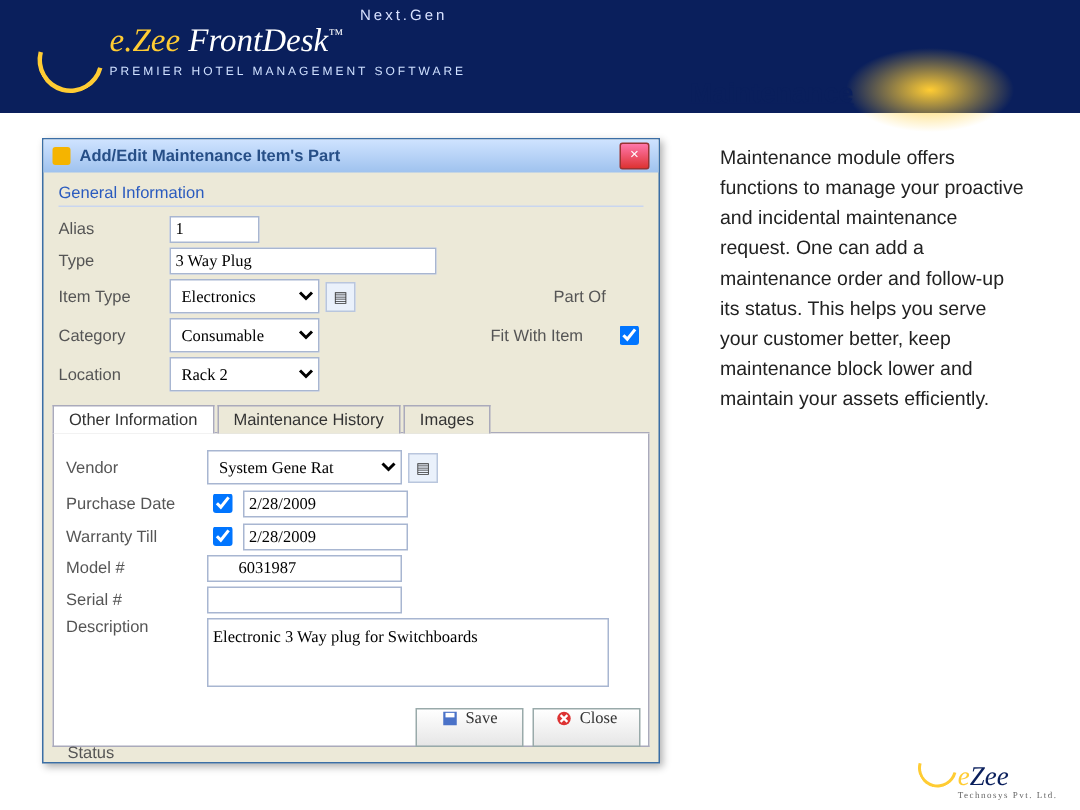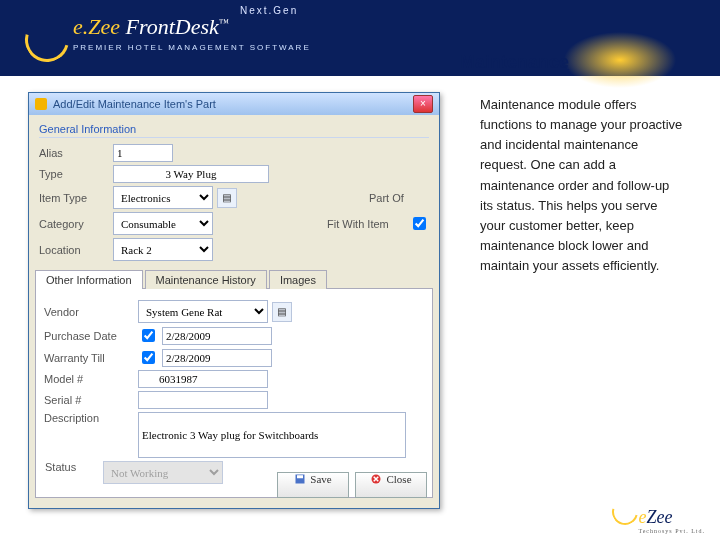--- a/index.html
+++ b/index.html
@@ -22,36 +22,36 @@
   
   .flogo{position:absolute;right:15px;bottom:6px;color:#0a1f5c;font-style:italic;font-family:Georgia,serif;font-size:18px}
   .flogo em{color:#ffcc33}
   .flogo small{display:block;font-size:6px;font-style:normal;color:#666;letter-spacing:1px;text-align:right}
   .flogomark{position:absolute;right:82px;bottom:15px;width:22px;height:22px;border:2px solid #ffcc33;border-right-color:transparent;border-top-color:transparent;border-radius:50%;transform:rotate(-30deg)}
 
   
   .win{position:absolute;left:28px;top:92px;width:410px;height:415px;background:#ece9d8;border:1px solid #3b6ea5;box-shadow:2px 2px 5px rgba(0,0,0,.3);font-family:Tahoma,Arial,sans-serif;font-size:11px;color:#333}
   .titlebar{height:22px;background:linear-gradient(180deg,#cfe3ff 0%,#9fc2ee 100%);display:flex;align-items:center;padding:0 6px;color:#274f87}
   .titlebar .ticon{width:12px;height:12px;background:#f5b400;border-radius:2px;margin-right:6px}
-  .titlebar .ttext{flex:1;font-weight:normal}
+  .titlebar .ttext{flex:1;font-weight:bold}
   .closex{width:18px;height:16px;background:linear-gradient(180deg,#f7a 0%,#d33 100%);color:#fff;font-size:10px;line-height:16px;text-align:center;border:1px solid #933;border-radius:2px;cursor:pointer}
   .grouptitle{color:#2a5bbf;padding:8px 10px 0 10px;font-weight:normal}
   .hr{margin:2px 10px 6px 10px;border:none;border-top:1px solid #c9d6ef}
   .formarea{padding:0 10px}
   .row{display:flex;align-items:center;margin:3px 0;gap:4px}
   .lbl{width:70px;color:#555}
   .txt,input[type=text],select{height:18px;border:1px solid #a8b6d1;background:#fff;font:11px Tahoma;padding:1px 3px;box-sizing:border-box}
   .sel{height:23px}
   .btnico{width:18px;height:18px;border:1px solid #b9c6dd;background:#eaf1fb;display:inline-flex;align-items:center;justify-content:center;font-size:10px;cursor:pointer}
   .tabs{display:flex;margin:8px 6px 0 6px;border-bottom:1px solid #aab;}
   .tab{padding:3px 10px;border:1px solid #aab;border-bottom:none;background:#ece9d8;margin-right:2px;position:relative;top:1px;cursor:pointer}
   .tab.active{background:#fff}
   .tabbody{background:#fff;margin:0 6px;border:1px solid #aab;border-top:none;padding:8px;height:192px;overflow:hidden}
-  .desc{width:268px;height:46px;border:1px solid #a8b6d1;background:#fff;font:11px Tahoma;padding:16px 3px;box-sizing:border-box;resize:none}
-  .statusrow{position:absolute;left:16px;bottom:24px;display:flex;gap:8px}
+  .desc{width:268px;height:46px;border:1px solid #a8b6d1;background:#fff;font:11px Tahoma;padding:6px 3px;box-sizing:border-box;resize:none}
+  .statusrow{position:absolute;left:16px;bottom:0;display:flex;align-items:center;gap:20px}
   .status-sel{background:#dadada;color:#777}
   .btnbar{position:absolute;right:12px;bottom:10px;display:flex;gap:6px}
   .wbtn{width:70px;height:24px;border:1px solid #9aa;background:linear-gradient(180deg,#fff,#e6e6e6);cursor:pointer;font:11px Tahoma;display:flex;justify-content:center;gap:4px}
   .wbtn svg{width:12px;height:12px}
   .chk{width:13px;height:13px}
 </style>
 </head>
 <body>
 <div class="stage">
 
@@ -83,21 +83,21 @@
     <div class="grouptitle">General Information</div>
     <hr class="hr">
 
     <div class="formarea">
       <div class="row">
         <div class="lbl">Alias</div>
         <input type="text" class="txt" style="width: 60px;" value="1">
       </div>
       <div class="row">
         <div class="lbl">Type</div>
-        <input type="text" class="txt" style="width: 156px; text-align: center;" value="3 Way Plug">
+        <input type="text" class="txt" style="width: 178px;" value="3 Way Plug">
       </div>
       <div class="row">
         <div class="lbl">Item Type</div>
         <select class="sel" style="width:100px"><option>Electronics</option></select>
         <span class="btnico">▤</span>
         <div style="flex:1"></div>
         <div class="lbl" style="width:60px">Part Of</div>
       </div>
       <div class="row">
         <div class="lbl">Category</div>
@@ -142,21 +142,20 @@
         <input type="text" class="txt" style="width: 130px;" value="">
       </div>
       <div class="row" style="align-items:flex-start">
         <div class="lbl" style="width:90px">Description</div>
         <textarea class="desc" style="">Electronic 3 Way plug for Switchboards</textarea>
       </div>
     </div>
 
     <div class="statusrow">
       <div class="lbl" style="width:50px">Status</div>
-      <select class="sel status-sel" style="width:120px" disabled=""><option>Not Working</option></select>
     </div>
 
     <div class="btnbar">
       <div class="wbtn">
         <svg viewBox="0 0 16 16">
             <rect x="2" y="2" width="12" height="12" fill="#4a72c8"></rect>
             <rect x="4" y="3" width="8" height="4" fill="#fff"></rect>
           </svg>
         <span>Save</span>
       </div>

